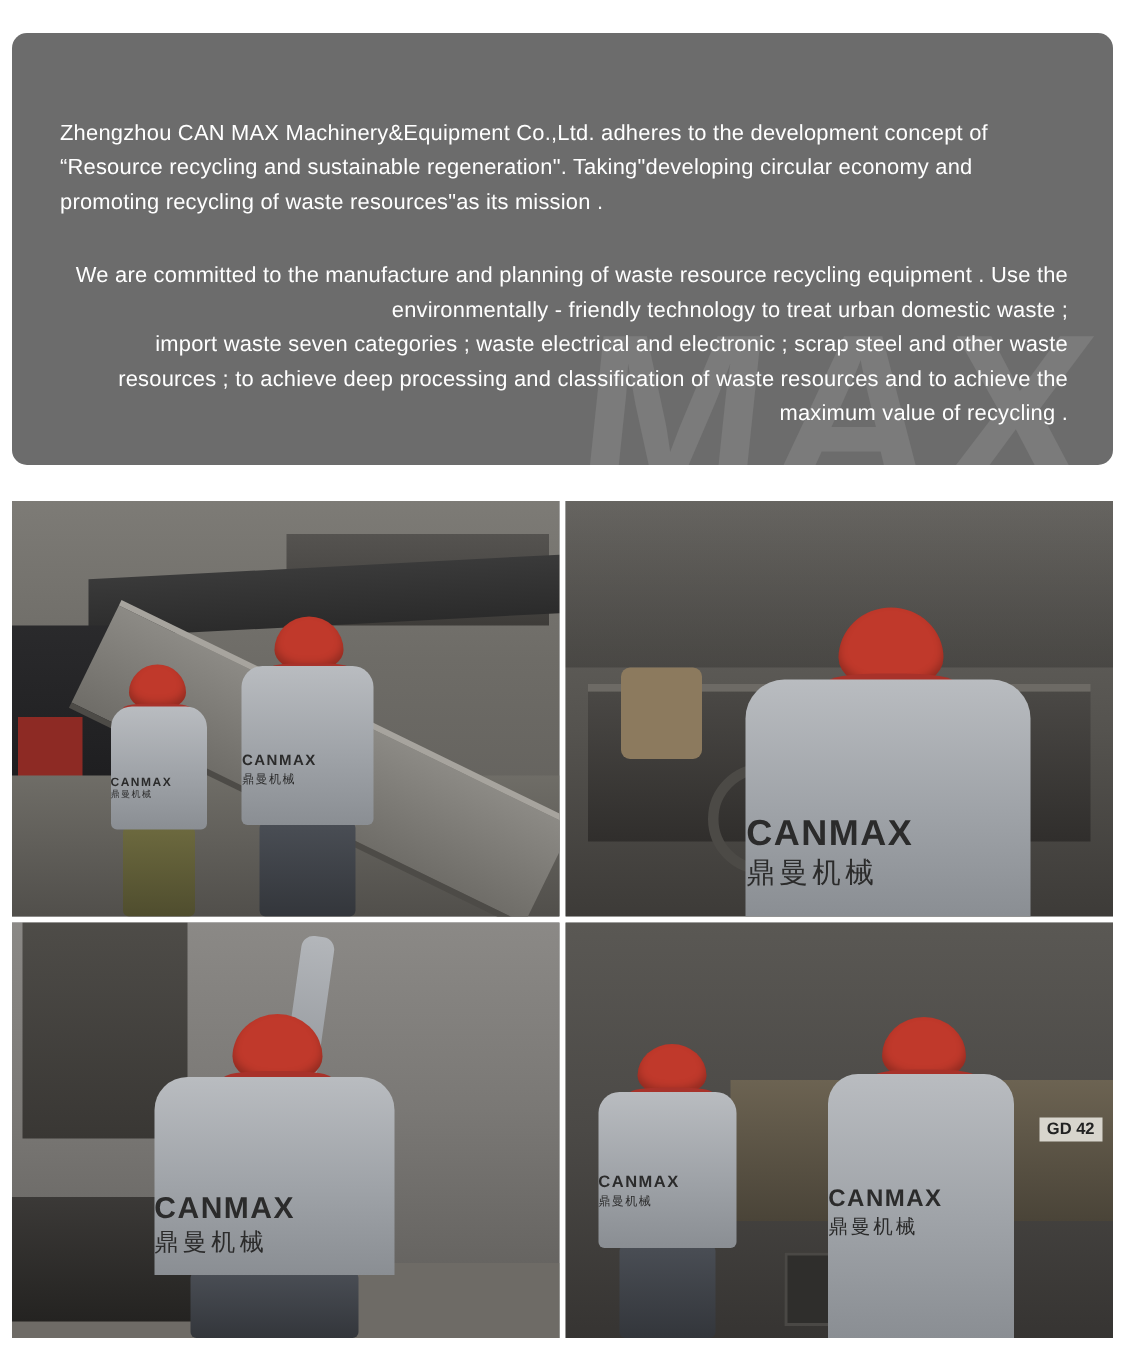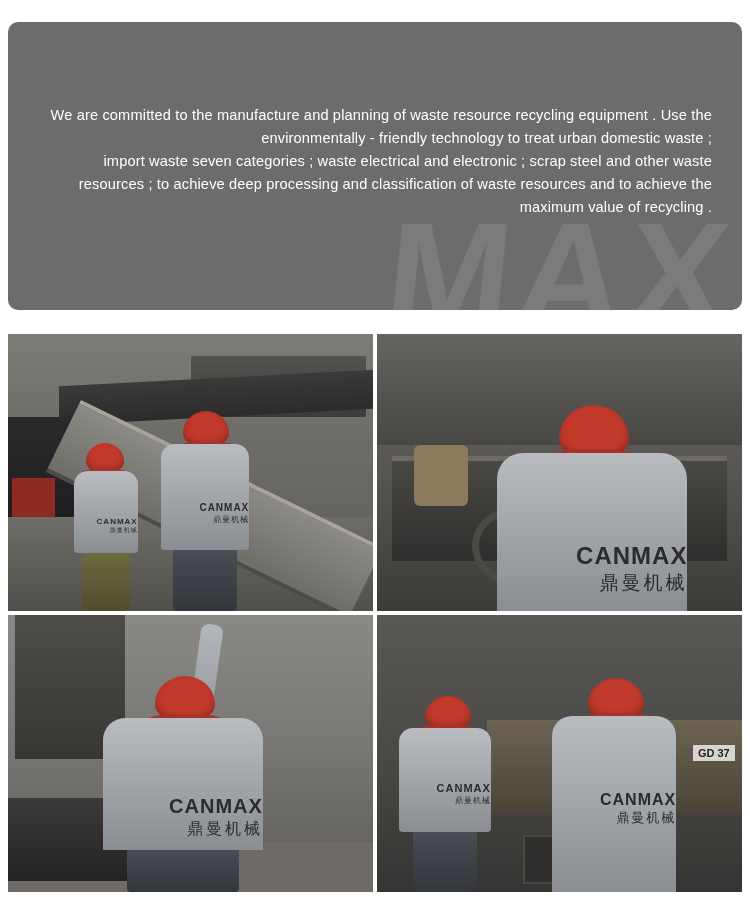--- a/index.html
+++ b/index.html
@@ -206,21 +206,21 @@
     border-radius: 14px 14px 4px 4px;
   }
   .legs {
     position: absolute;
     background: linear-gradient(180deg, #4a4e55 0%, #33363b 100%);
     border-radius: 4px;
   }
   .brand {
     position: absolute;
     width: 100%;
-    text-align: right;
+    text-align: left;
     color: #2b2b2b;
     font-weight: bold;
     font-family: "Liberation Sans", sans-serif;
     letter-spacing: 1px;
     line-height: 1.25;
   }
   .brand .cn {
     display: block;
     font-weight: normal;
   }
@@ -274,20 +274,21 @@
   }
 </style>
 </head>
 <body>
 
 <div class="page">
 
   <section class="intro-panel">
     <div class="intro-watermark">MAX</div>
     <div class="intro-text">
+      <p>Zhengzhou CAN MAX Machinery&amp;Equipment Co.,Ltd. adheres to the development concept of “Resource recycling and sustainable regeneration". Taking"developing circular economy and promoting recycling of waste resources"as its mission .</p>
       <div class="intro-gap"></div>
       <p style="white-space: pre-line; text-align: right;">We are committed to the manufacture and planning of waste resource recycling equipment . Use the environmentally - friendly technology to treat urban domestic waste ;
  import waste seven categories ; waste electrical and electronic ; scrap steel and other waste resources ; to achieve deep processing and classification of waste resources and to achieve the maximum value of recycling .</p>
     </div>
   </section>
 
   <section class="photo-grid">
 
     <figure class="photo p1" style="margin:0;">
       <div class="ph-bg">
@@ -354,21 +355,21 @@
             <span class="cn">鼎曼机械</span>
           </div>
         </div>
       </div>
     </figure>
 
     <figure class="photo p4" style="margin:0;">
       <div class="ph-bg">
         <div class="bench"></div>
         <div class="panel"></div>
-        <div class="tag">GD 37</div>
+        <div class="tag">GD 42</div>
       </div>
       <div class="worker w-e">
         <div class="helmet"></div>
         <div class="legs"></div>
         <div class="body">
           <div class="brand">
             <span>CANMAX</span>
             <span class="cn">鼎曼机械</span>
           </div>
         </div>

